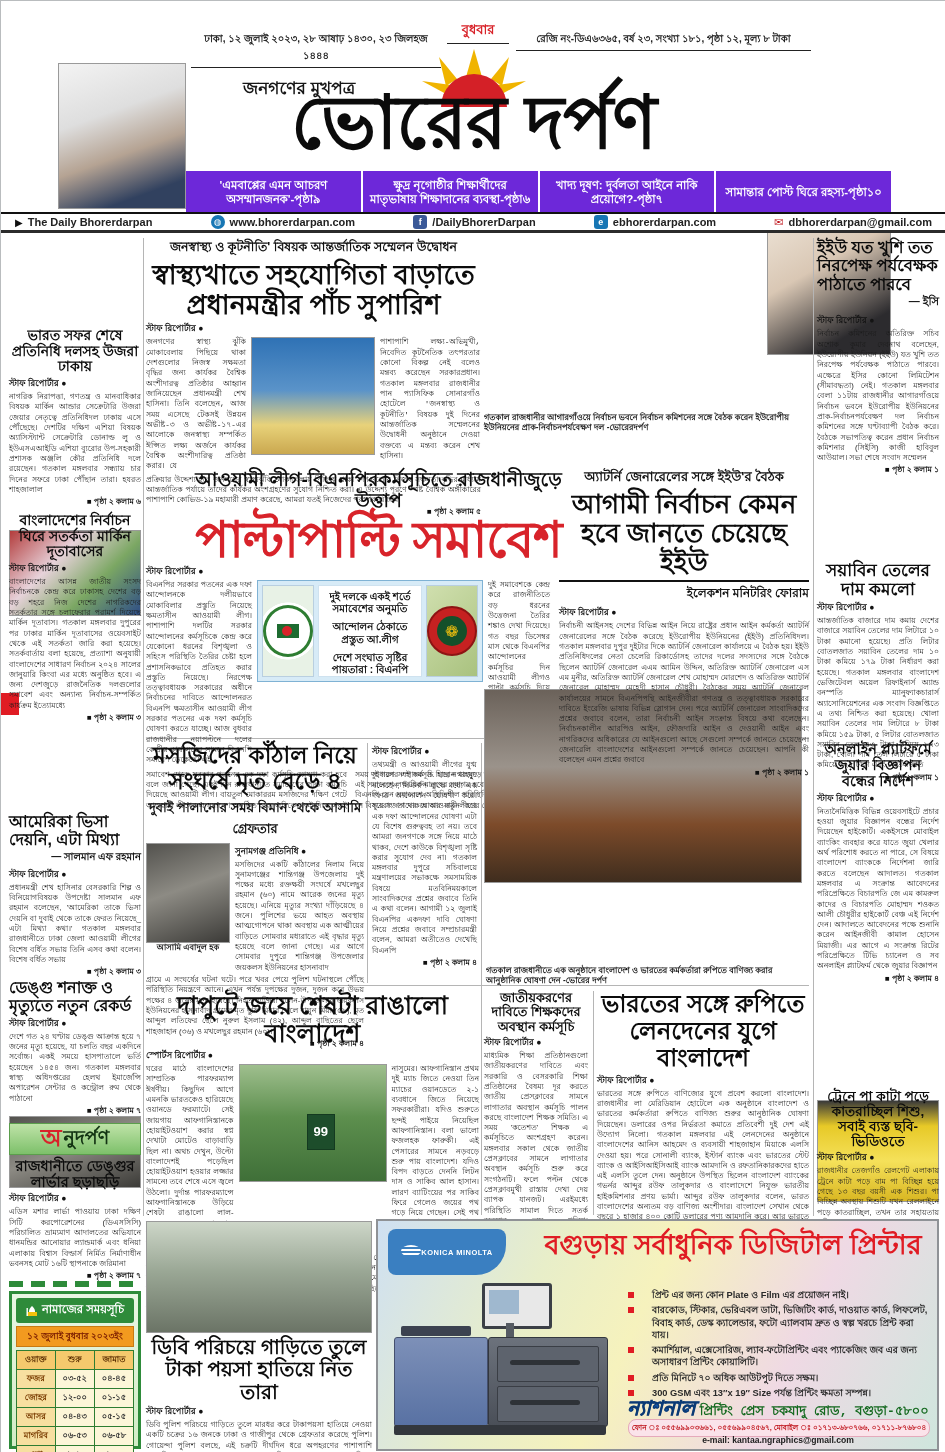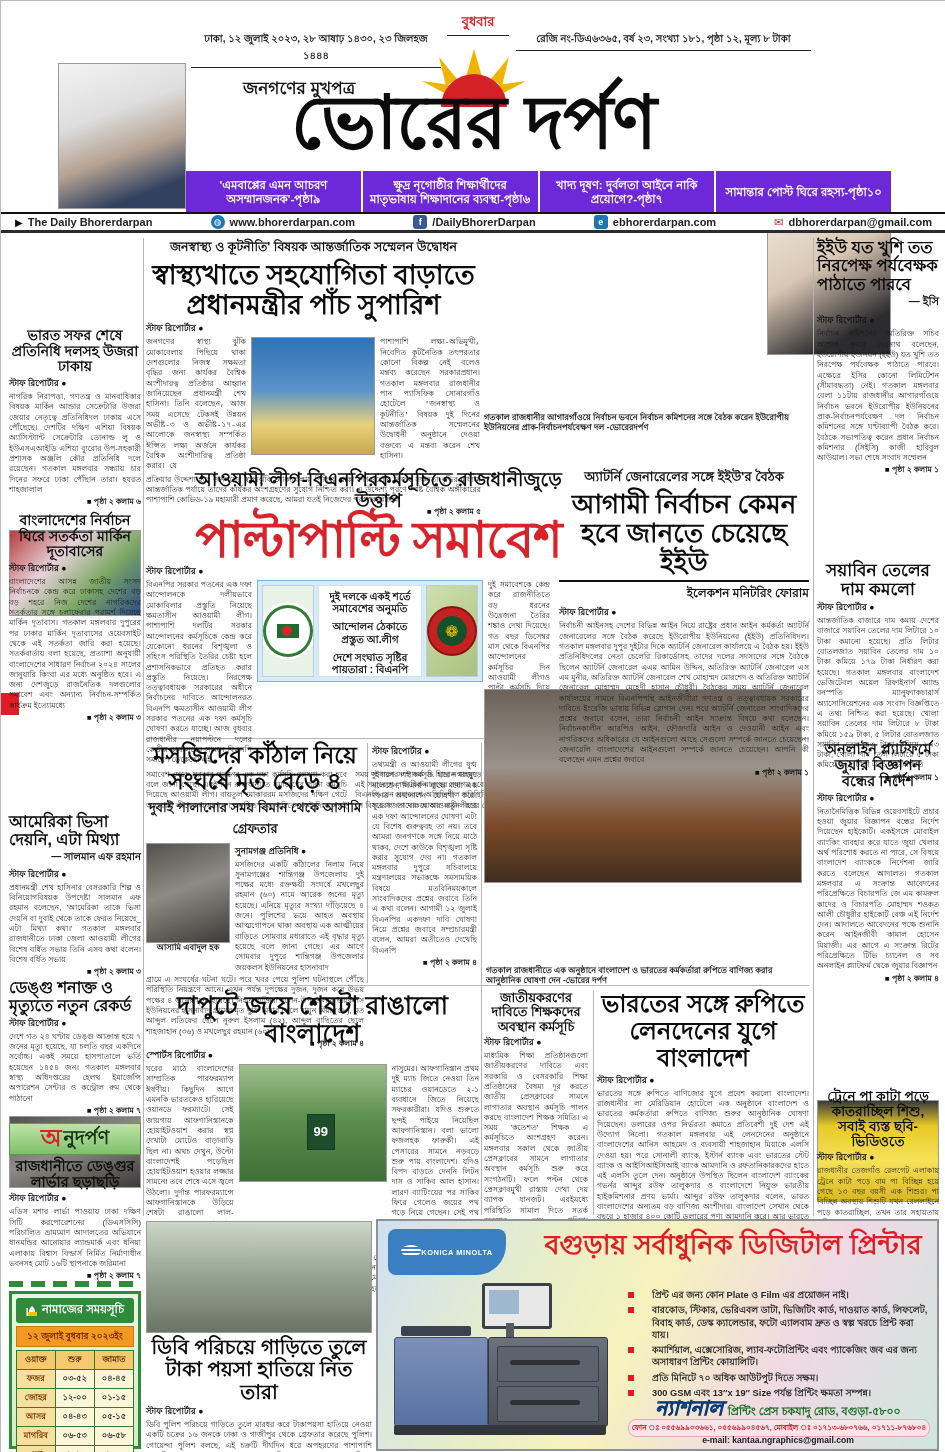--- a/index.html
+++ b/index.html
@@ -66,21 +66,21 @@
   .ad{border:2px solid #8f9296;background:linear-gradient(115deg,#cfe0f2 0%,#e8eec9 28%,#f6f2bd 46%,#efd9e4 72%,#cfe6dd 100%);box-sizing:border-box;}
   .ad .konica{position:absolute;left:10px;top:8px;width:118px;height:46px;background:#3a7fc1;border-radius:8px 8px 30px 8px;display:flex;flex-direction:row;align-items:center;justify-content:center;color:#fff;}
   .ad .konica .globe{width:20px;height:12px;border-radius:50%;background:repeating-linear-gradient(180deg,#fff 0 2px,#3a7fc1 2px 4px);margin-bottom:2px;}
   .ad .konica .kname{font-size:7.5px;font-weight:800;letter-spacing:.5px;}
   .ad .adtitle{position:absolute;left:145px;top:10px;width:420px;text-align:center;color:#e01c24;font-size:27px;font-weight:900;line-height:1.05;}
   .ad .bullets{position:absolute;left:250px;top:68px;width:300px;list-style:none;margin:0;padding:0;}
   .ad .bullets li{font-size:9.3px;font-weight:700;color:#2a2a2a;line-height:1.32;margin-bottom:3px;padding-left:24px;position:relative;text-align:left;}
   .ad .bullets li::before{content:"";position:absolute;left:0;top:3px;width:6px;height:6px;background:#e01c24;}
   .ad .firm{position:absolute;left:240px;top:172px;width:320px;text-align:center;}
   .ad .firm .nm{color:#1456a8;font-size:20px;font-weight:900;font-style:italic;-webkit-text-stroke:.6px #0b3a74;}
-  .ad .firm .rest{color:#14691f;font-size:11px;font-weight:900;}
+  .ad .firm .rest{color:#14691f;font-size:13px;font-weight:900;font-family:Liberation Mono, monospace;}
   .ad .phone{position:absolute;left:250px;top:198px;width:300px;text-align:center;font-size:7.3px;font-weight:800;color:#c0161d;background:#fbe3ea;border-radius:8px;padding:2px 0;border:1px solid #e5a9bb;}
   .ad .mail{position:absolute;left:250px;top:214px;width:300px;text-align:center;font-size:8.6px;font-weight:700;color:#222;}
   
   .printer{position:absolute;left:16px;top:62px;width:215px;height:160px;}
   .printer .screen{position:absolute;left:88px;top:0;width:64px;height:40px;background:#e8e8e8;border:3px solid #3b3f46;border-radius:3px;}
   .printer .scr-in{position:absolute;left:4px;top:4px;width:30px;height:24px;background:#9fb8cf;}
   .printer .arm{position:absolute;left:112px;top:40px;width:8px;height:14px;background:#565b63;}
   .printer .bodyL{position:absolute;left:0;top:54px;width:92px;height:88px;background:linear-gradient(180deg,#7d90b8,#5871a3);border:1px solid #45506e;border-radius:3px;}
   .printer .bodyL .tray{position:absolute;left:6px;top:-12px;width:70px;height:10px;background:#3c4250;border-radius:2px;}
   .printer .bodyR{position:absolute;left:94px;top:54px;width:118px;height:88px;background:linear-gradient(180deg,#6c727c,#4a4f58);border:1px solid #33373e;border-radius:3px;}
@@ -90,21 +90,21 @@
   .jersey{position:absolute;left:46%;top:42%;width:26px;height:34px;background:#1d4d2b;border:1px solid #143a20;color:#fff;font-weight:900;font-size:13px;display:flex;align-items:center;justify-content:center;}
   .redmark{background:#e01c24;}
   .greenband{background:repeating-linear-gradient(90deg,#2e8b3a 0 14px,#ffffff 14px 22px);}
 </style>
 </head>
 <body>
 
 <div class="page">
 
   <div class="abs dateline" style="left:190px;top:30px;width:250px;">ঢাকা, ১২ জুলাই ২০২৩, ২৮ আষাঢ় ১৪৩০, ২৩ জিলহজ ১৪৪৪</div>
-  <div class="abs weekday" style="left:446px;top:11px;width:62px;">বুধবার</div>
+  <div class="abs weekday" style="left:446px;top:19px;width:62px;">বুধবার</div>
   <div class="abs dateline" style="left:515px;top:30px;width:295px;">রেজি নং-ডিএ৬৩৬৫, বর্ষ ২৩, সংখ্যা ১৮১, পৃষ্ঠা ১২, মূল্য ৮ টাকা</div>
 
   <div class="abs ph ph-mbappe" style="left:57px;top:62px;width:128px;height:146px;"></div>
   <div class="abs ph ph-samantha" style="left:766px;top:62px;width:124px;height:146px;"></div>
 
   <div class="abs tagline" style="left:242px;top:74px;">জনগণের মুখপত্র</div>
 
   <svg class="abs" style="left:418px;top:48px;" width="110" height="58" aria-hidden="true">
     <g fill="#f0b400">
       <polygon points="55,0 63,28 47,28"></polygon>

